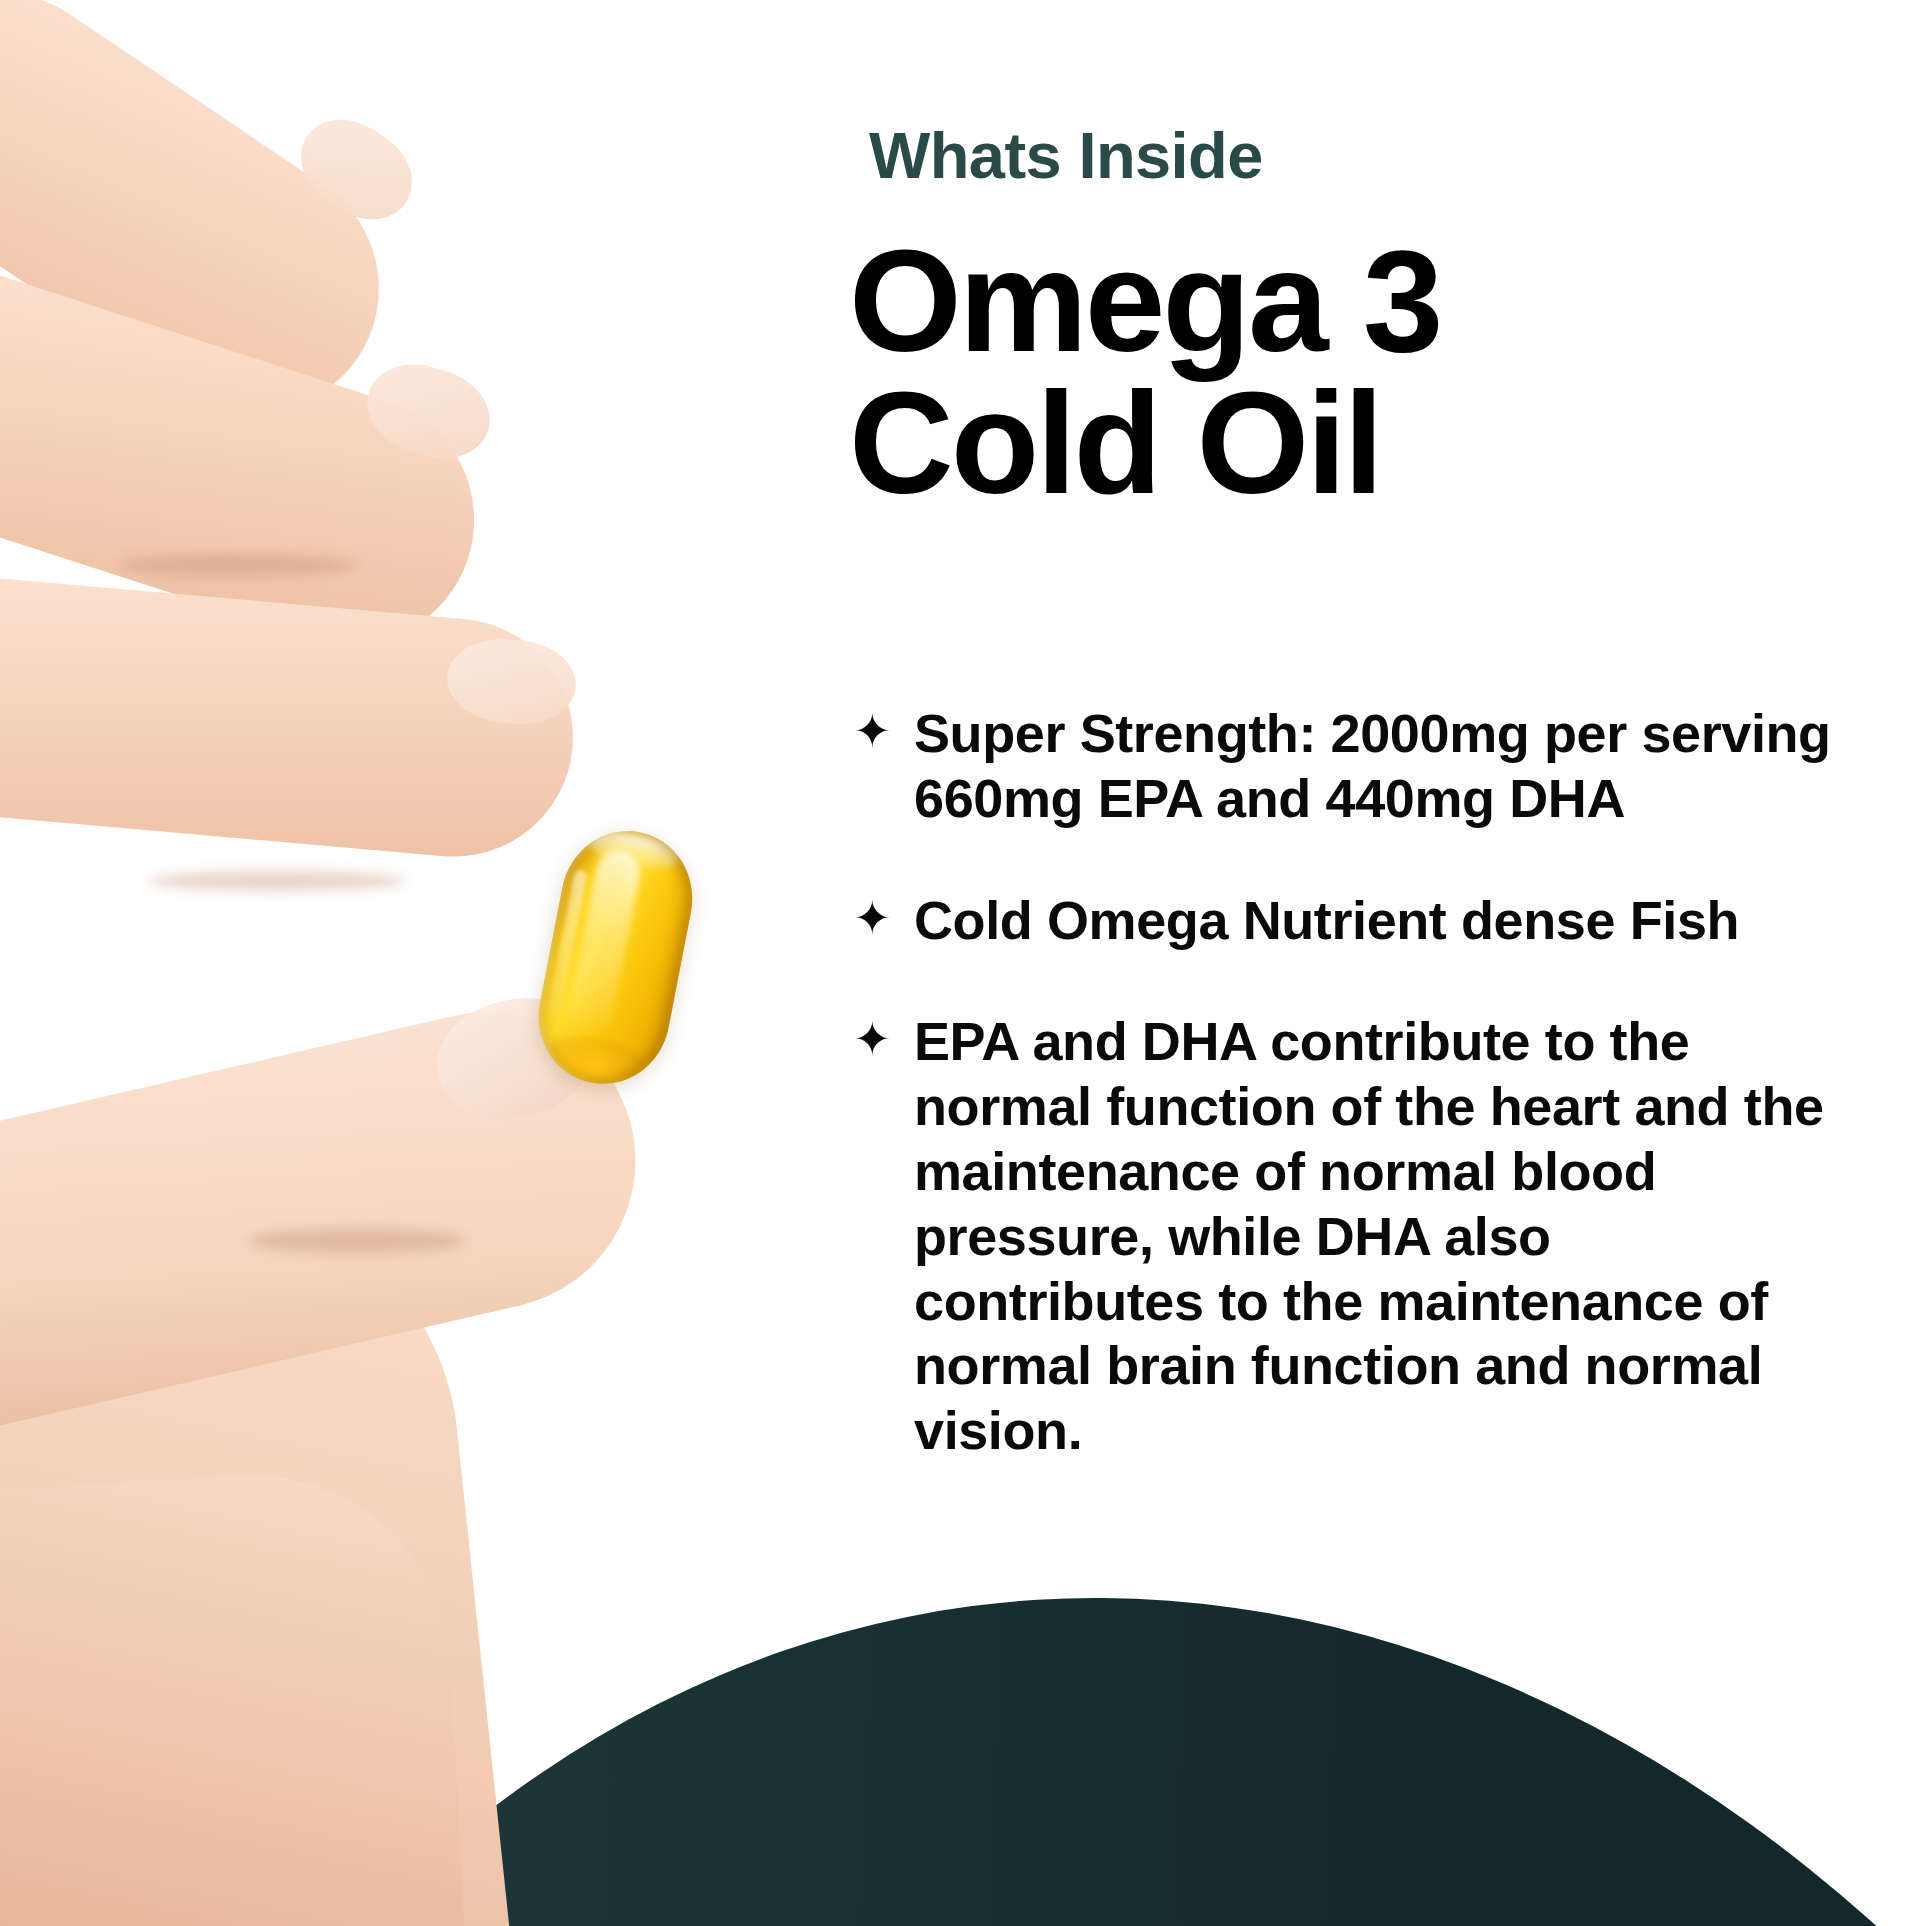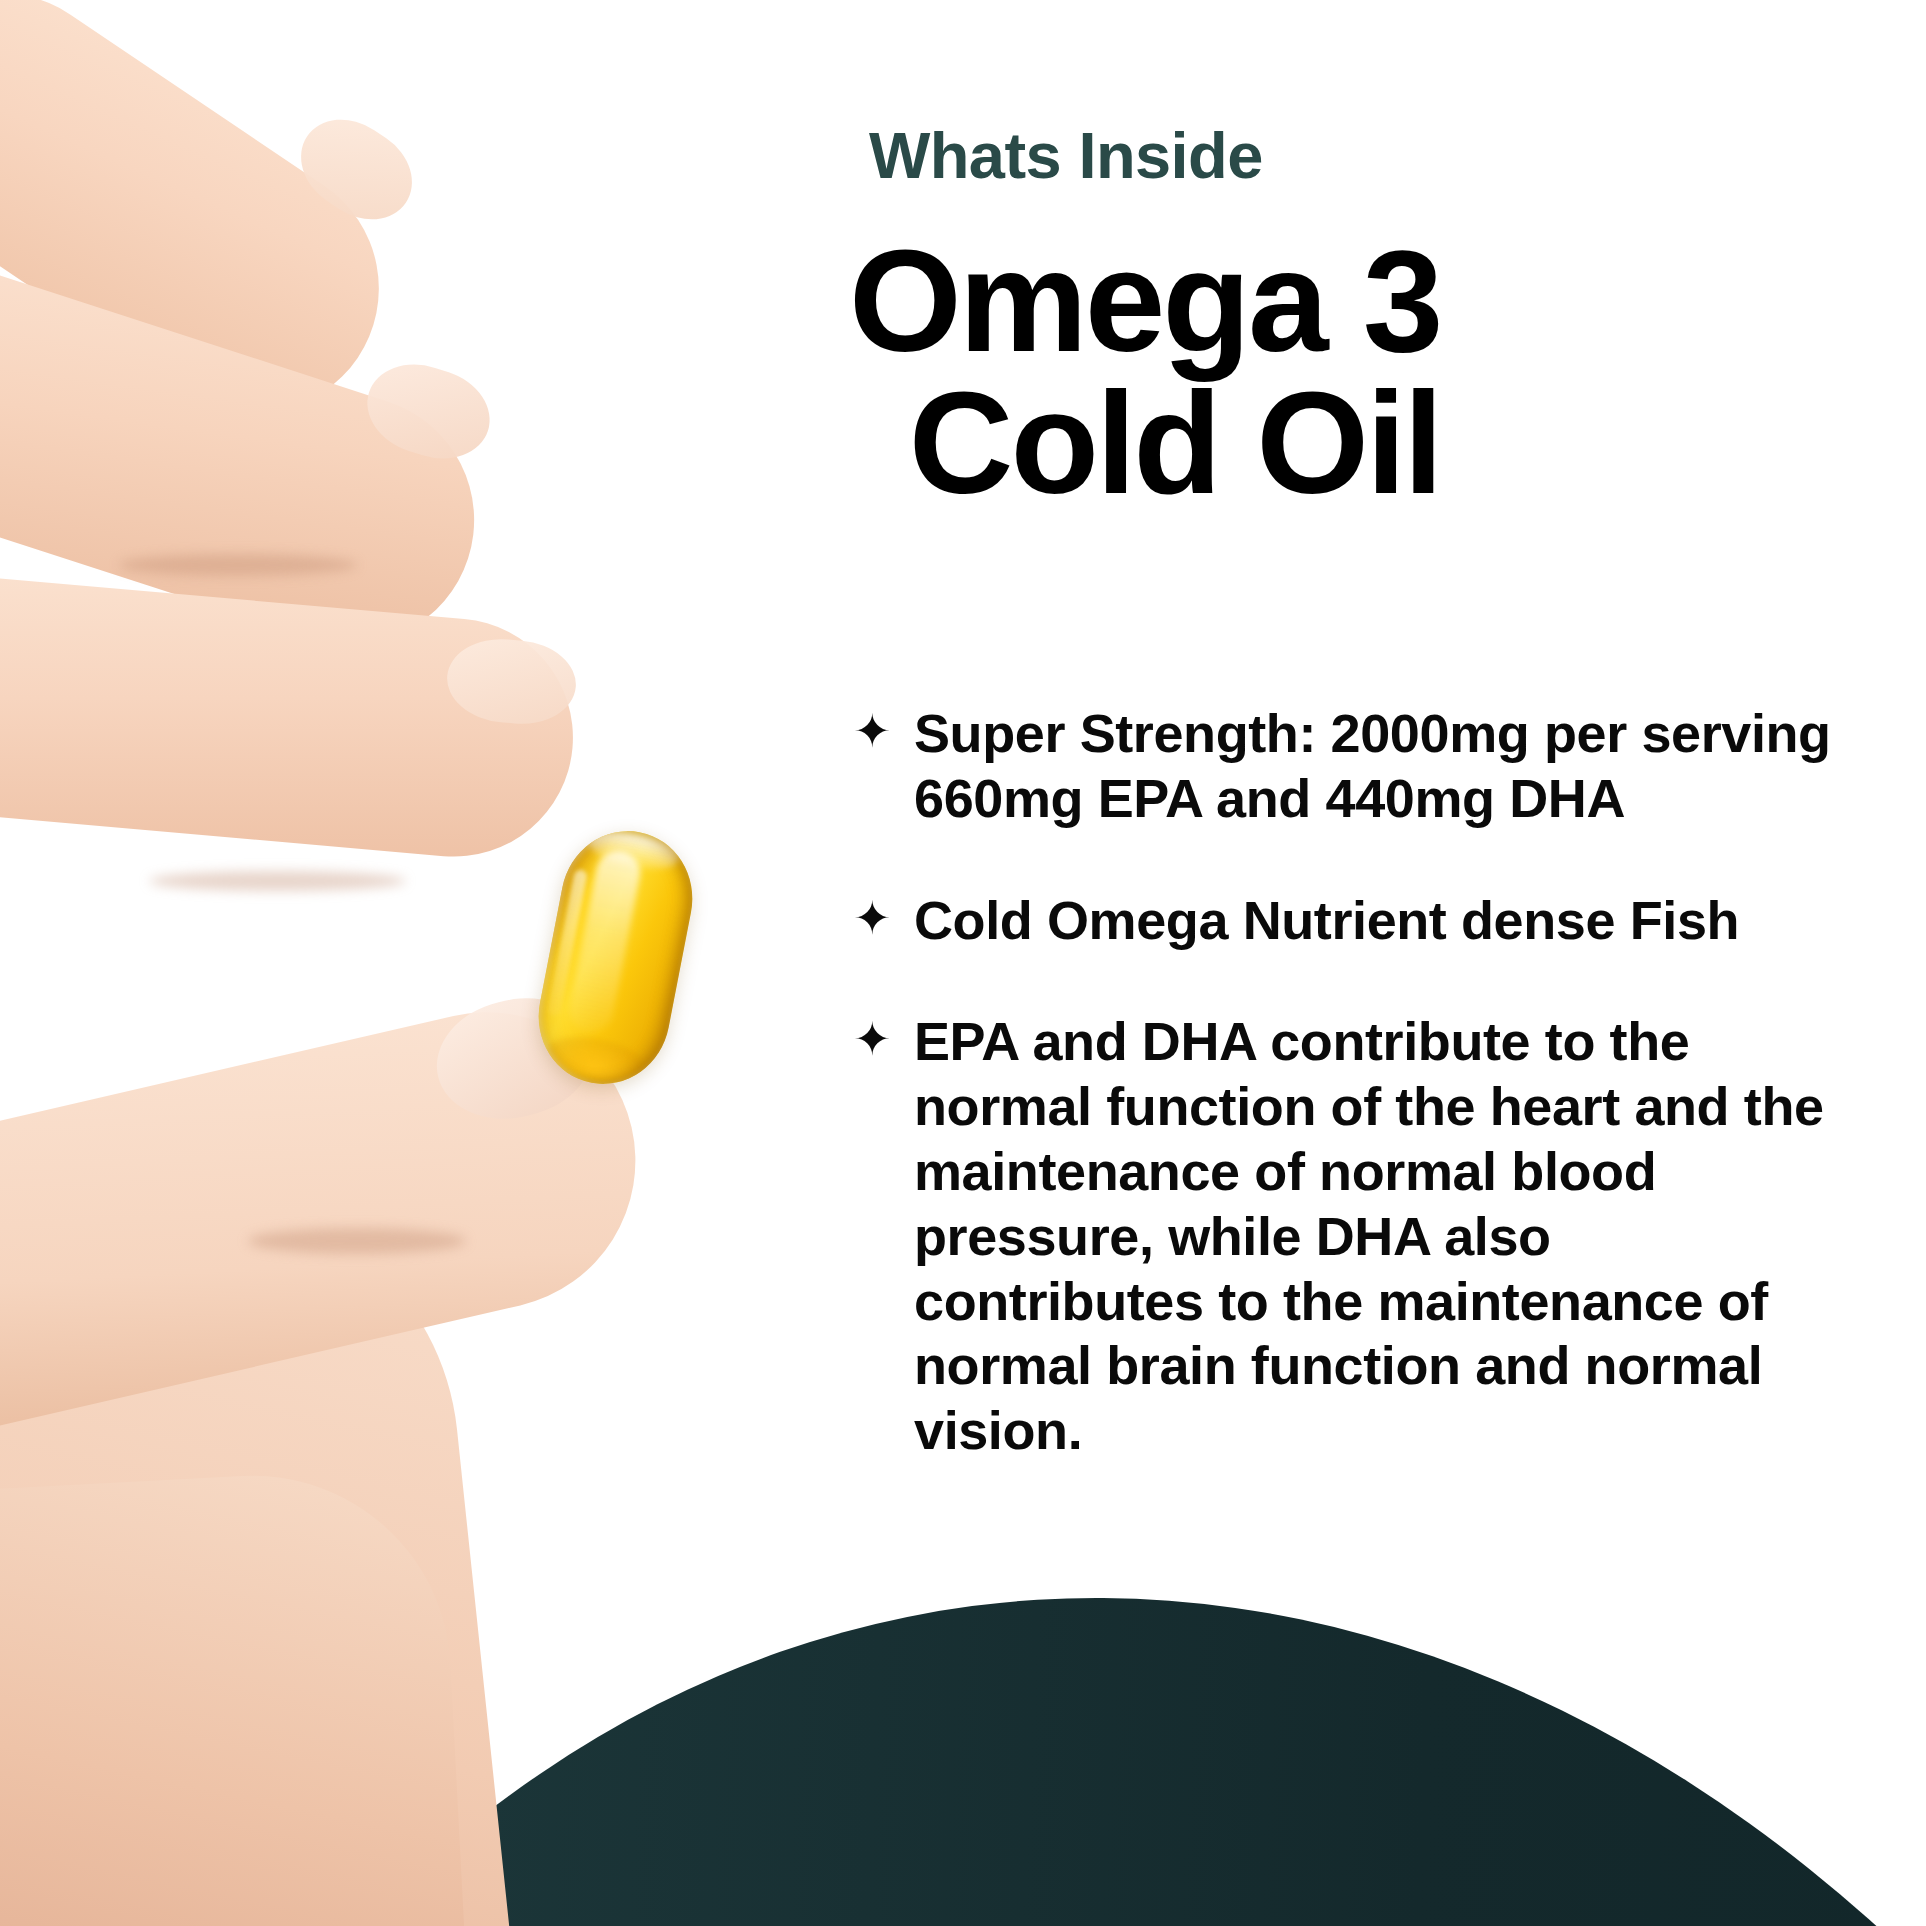--- a/index.html
+++ b/index.html
@@ -250,21 +250,20 @@
   }
   .headline {
     position: absolute;
     top: 230px;
     left: -4px;
     font-size: 145px;
     font-weight: 700;
     color: #000000;
     line-height: 0.98;
     letter-spacing: -3px;
-    text-align: right;
   }
   .headline .hl-line { display: block; }
 
   .bullets {
     position: absolute;
     top: 701px;
     left: 0;
     width: 990px;
   }
   .bullet {

